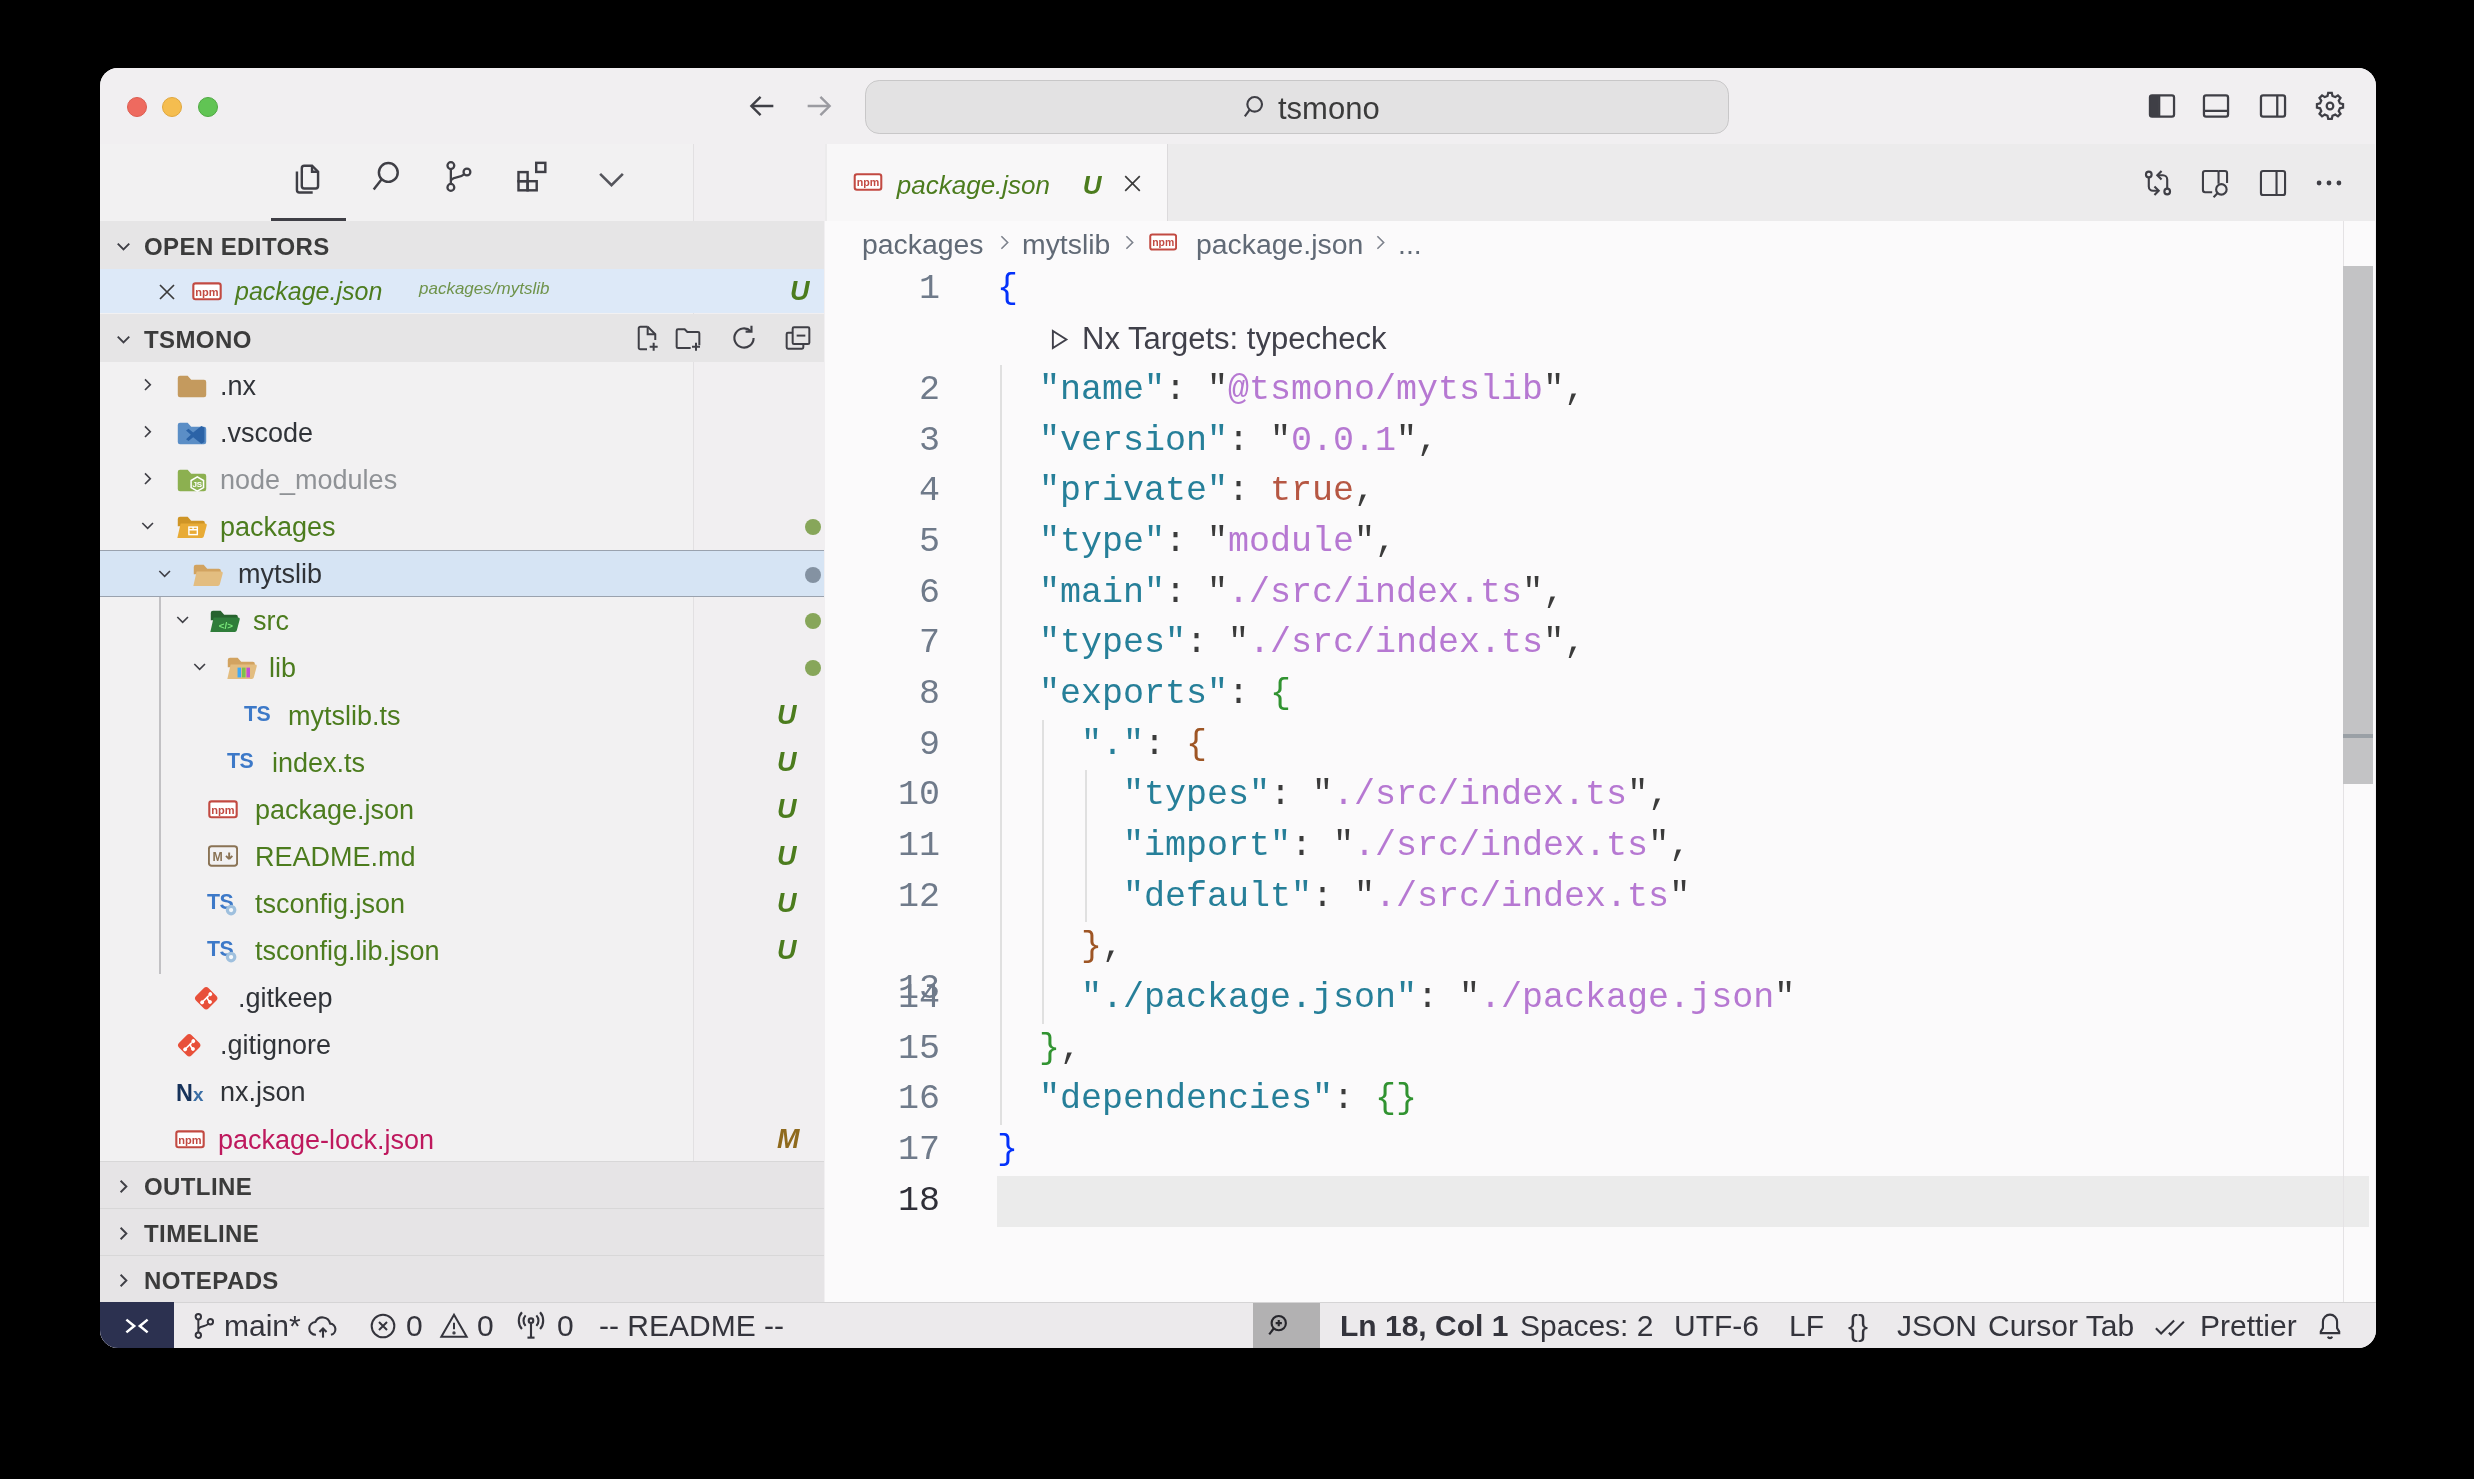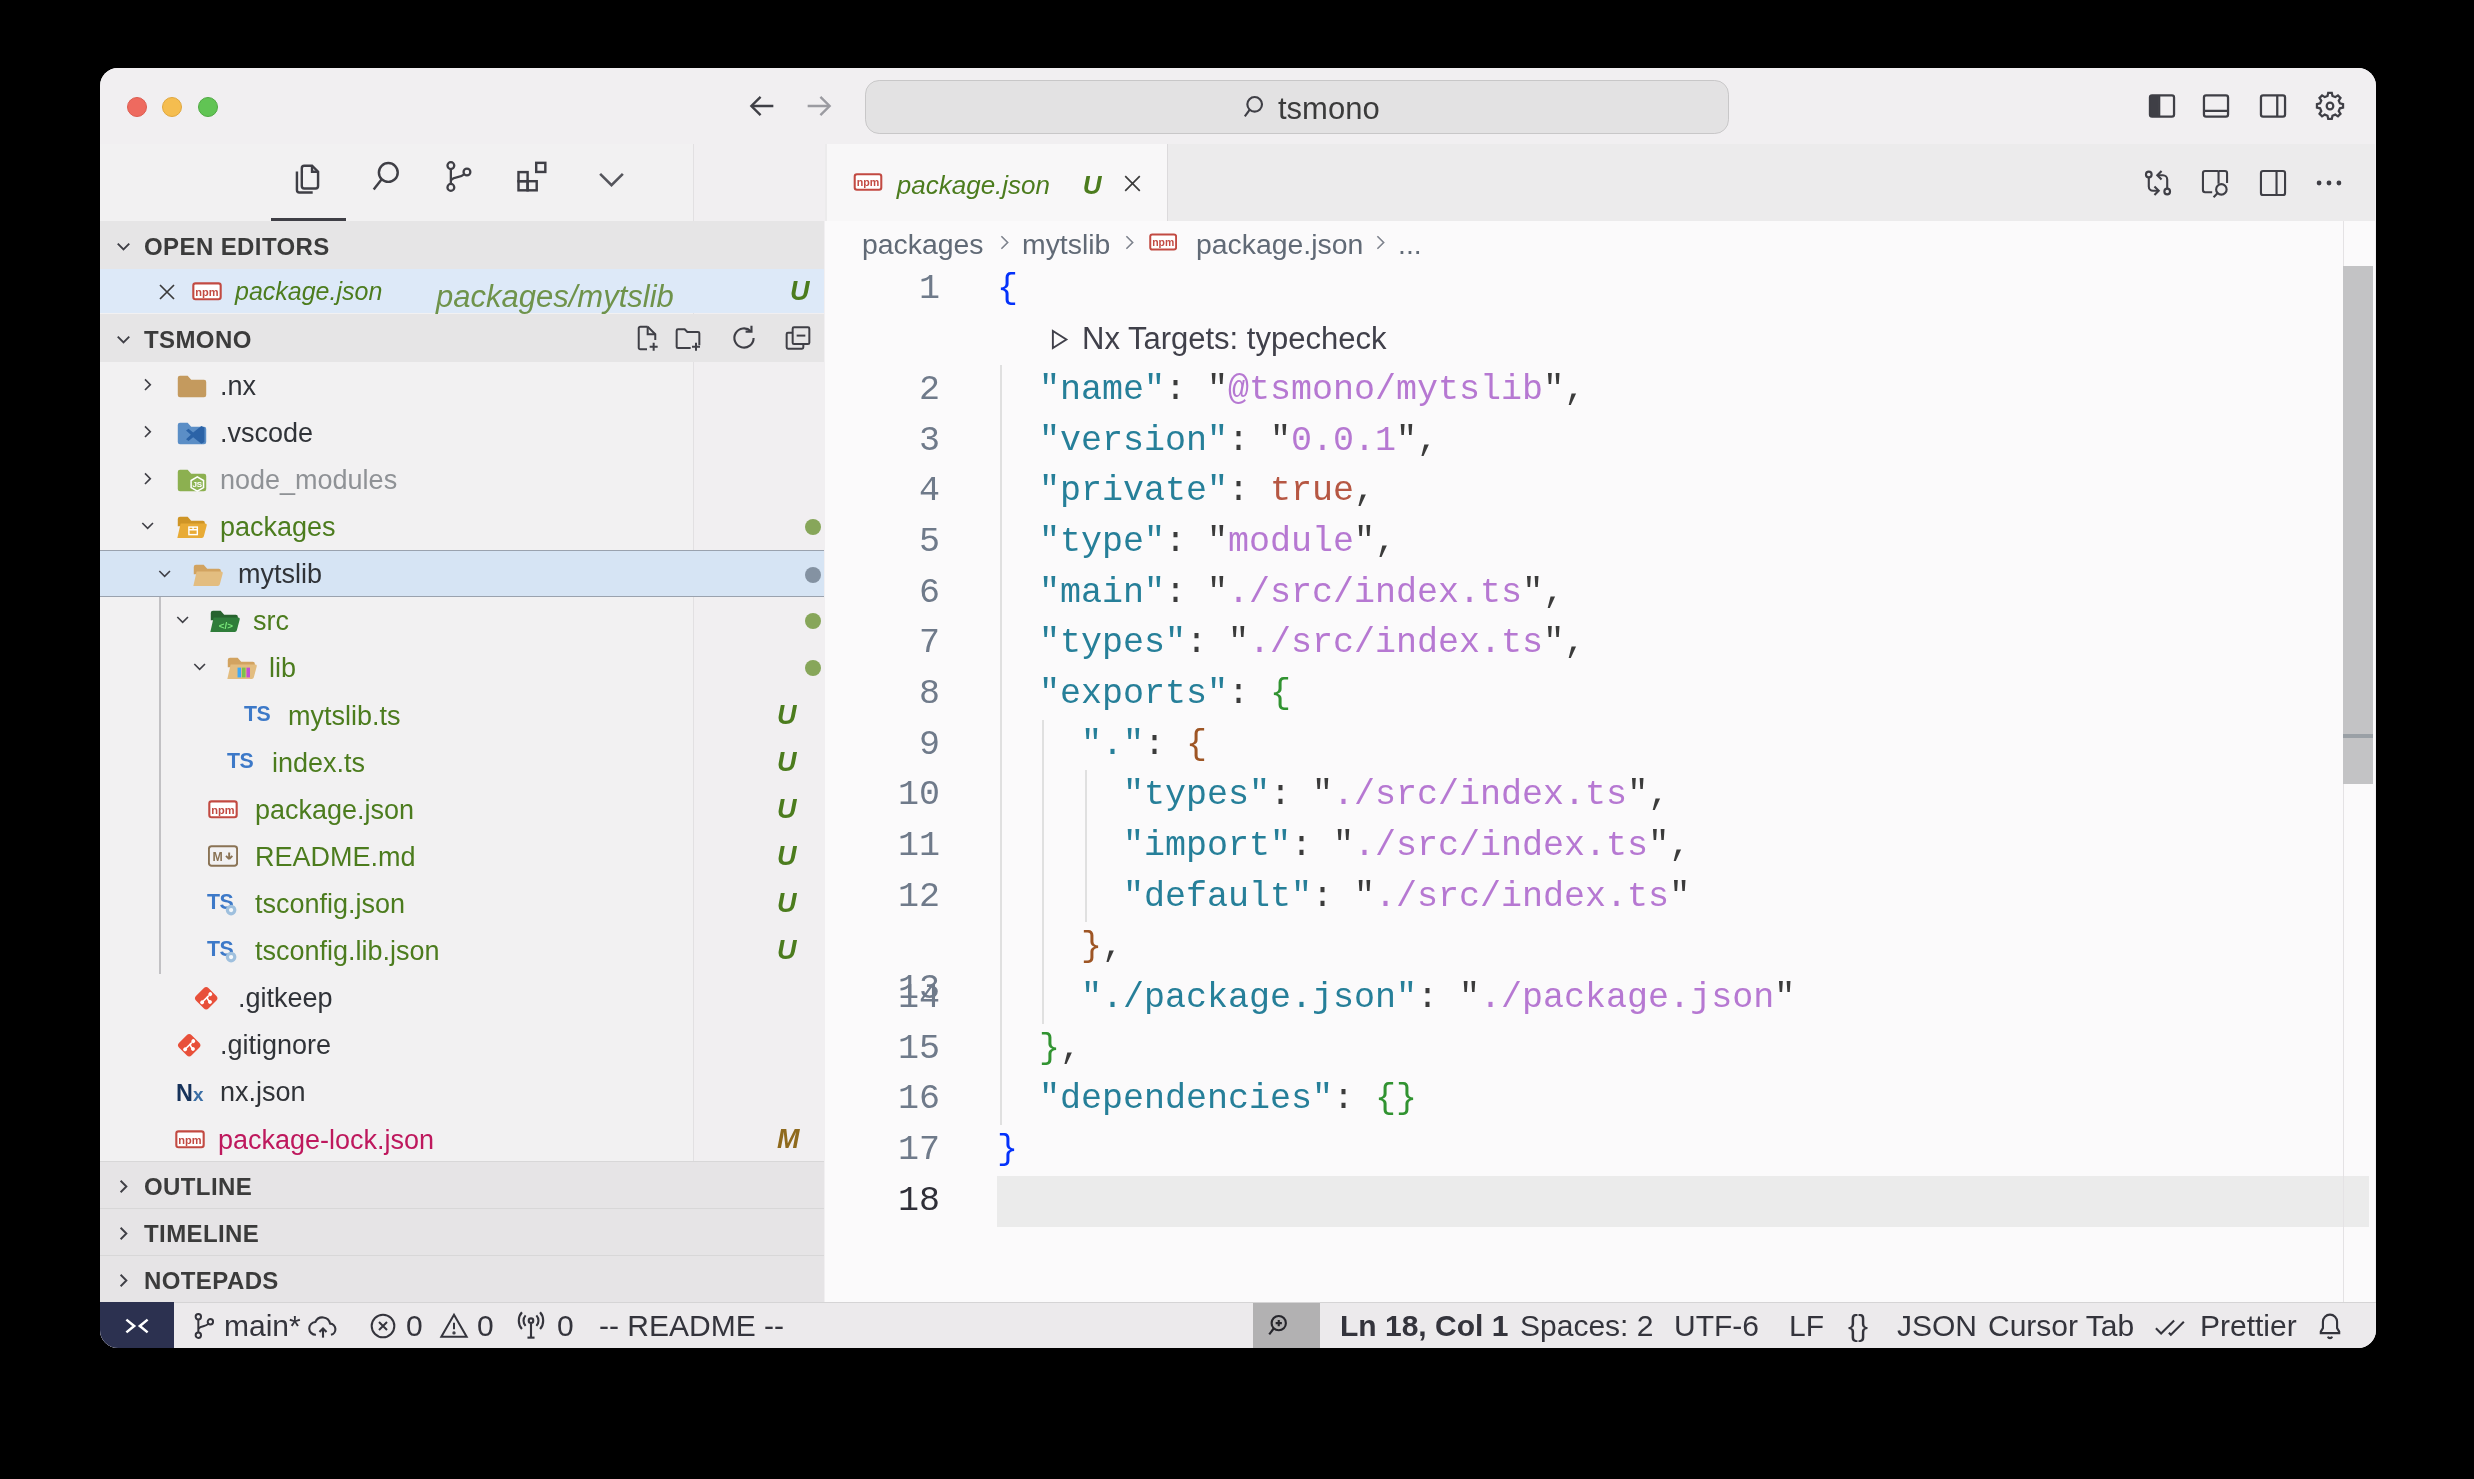--- a/index.html
+++ b/index.html
@@ -106,21 +106,21 @@
     </div>
     <div class="abs" style="left:0;top:125px;width:724px;height:44px;background:#dde9f8;">
       <svg class="abs" style="left:55px;top:10.7px" width="24" height="24" viewBox="0 0 24 24" fill="none" stroke="#3b3b3b" stroke-width="1.7">
           <path d="M5 5l14 14M19 5L5 19"></path>
         </svg>
       <svg class="abs" style="left:92px;top:13.3px" width="30" height="18.7" viewBox="0 0 34 21">
           <rect x="1.5" y="1.5" width="31" height="18" rx="2.5" fill="#fff" stroke="#c24a42" stroke-width="2.4"></rect>
           <text x="17" y="15.5" font-size="12.5" font-weight="bold" fill="#c24a42" text-anchor="middle" font-family="Liberation Sans">npm</text>
         </svg>
       <span class="abs" style="left:135px;top:8px;font-size:25px;font-style:italic;color:#4c7c1e;">package.json</span>
-      <span class="abs" style="left:336px;top:9.8px;font-size:31px;font-style:italic;color:#6f934b;">packages/mytslib</span>
+      <span class="abs" style="left:319px;top:9.8px;font-size:17px;font-style:italic;color:#6f934b;">packages/mytslib</span>
       <span class="abs" style="left:690px;top:7.1px;font-size:27px;font-style:italic;font-weight:bold;color:#4c7c1e;">U</span>
     </div>
 
     <div class="abs" style="left:0;top:170px;width:724px;height:48px;background:#e6e5e6;">
       <svg class="abs" style="left:12.4px;top:14.2px" width="23" height="23" viewBox="0 0 24 24" fill="none" stroke="#3f3f46" stroke-width="2">
           <path d="M6 9l6 6 6-6"></path>
         </svg>
       <span class="abs hdr" style="left:44px;top:11.6px;">TSMONO</span>
       <svg class="abs" style="left:531px;top:8px" width="32" height="32" viewBox="0 0 24 24" fill="none" stroke="#3f3f46" stroke-width="1.5">
           <path d="M12.5 3.5H7A1.2 1.2 0 0 0 5.8 4.7v14.6A1.2 1.2 0 0 0 7 20.5h5"></path>

